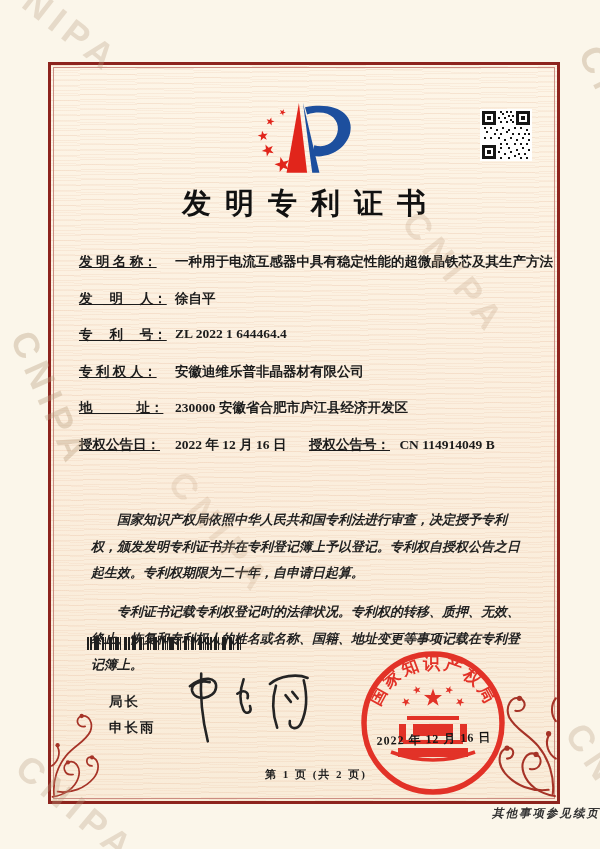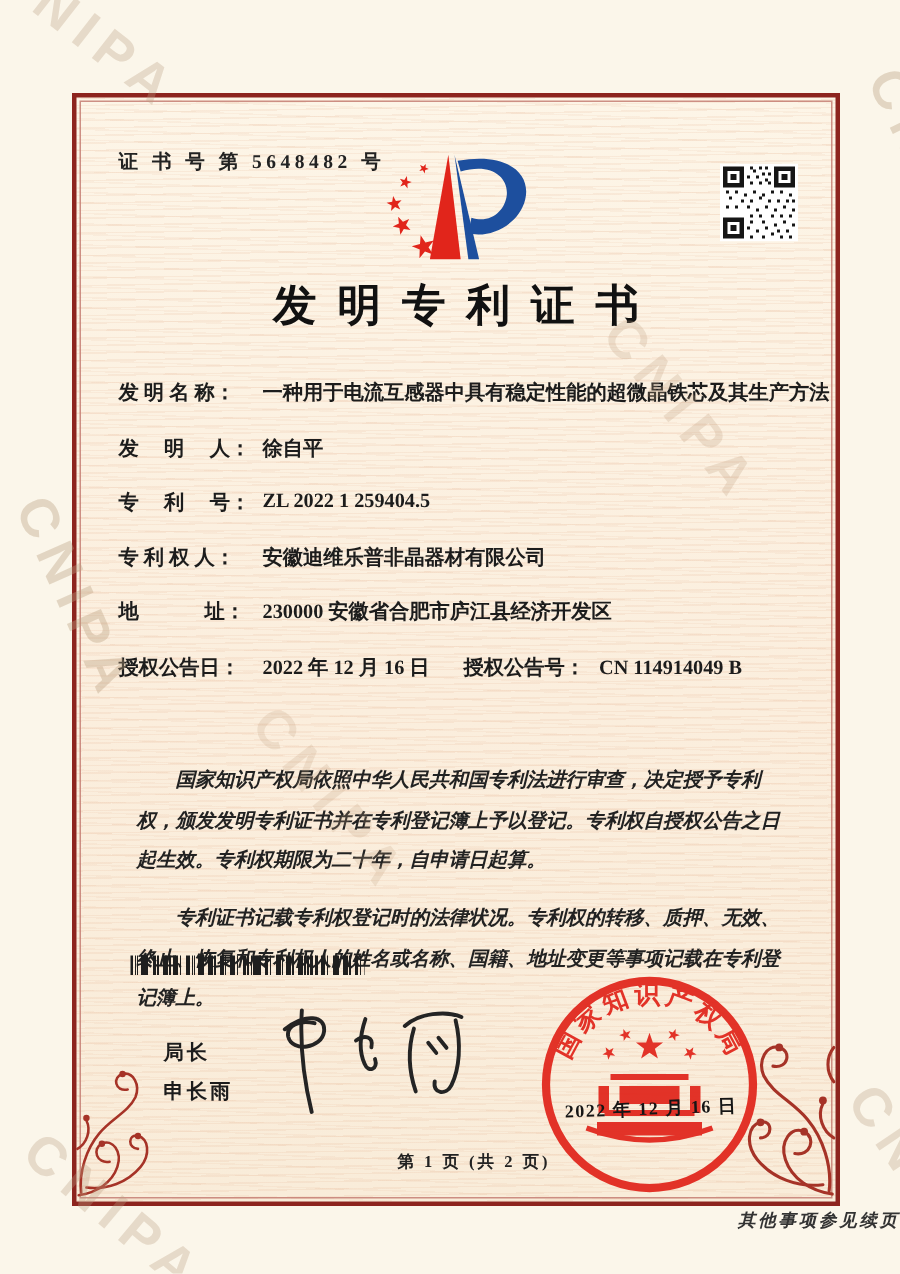--- a/index.html
+++ b/index.html
@@ -21,21 +21,21 @@
   .cert-no{position:absolute;left:76px;top:96px;font-size:13px;font-weight:700;
            letter-spacing:3px;color:#222;}
   .logo{position:absolute;left:230px;top:96px;width:140px;height:80px;}
   .qr{position:absolute;left:477px;top:106px;width:52px;height:52px;}
   .title{position:absolute;left:0;right:0;top:181px;margin:0;text-align:center;
          font-size:29px;font-weight:700;letter-spacing:14px;text-indent:14px;color:#111;}
 
   
   .fields{position:absolute;left:76px;top:250px;width:452px;font-size:13.5px;font-weight:700;}
   .frow{position:relative;height:21px;margin-bottom:15.5px;white-space:nowrap;}
-  .flabel{display:inline-block;color:#1c1c1c;}
+  .flabel{display:inline-block;color:#1c1c1c;text-decoration:underline;}
   .fvalue{position:absolute;left:96px;top:0;color:#1c1c1c;}
   .fgroup2{position:absolute;left:230px;top:0;}
   .fgroup2 .fvalue2{margin-left:6px;}
 
   
   .legal{position:absolute;left:76px;top:492px;width:454px;font-size:13px;line-height:2.05;
          font-style:italic;color:#222;font-weight:600;}
   .legal p{margin:12px;text-indent:2em;}
 
   
@@ -107,21 +107,20 @@
         <path d="M97,34 C92,28 92,18 97,12"></path>
       </g>
       <g fill="#a63327">
         <circle cx="78" cy="66" r="2.5"></circle>
           <circle cx="62" cy="12" r="2.5"></circle>
         <circle cx="50" cy="60" r="2.5"></circle>
           <circle cx="90" cy="46" r="2.5"></circle>
       </g>
     </svg>
 
-    <div class="cert-no" style="left:28px;top:34px">证 书 号 第 5648482 号</div>
 
     <svg class="logo" style="left:182px;top:34px" viewBox="0 0 136 78">
       <defs>
         <path id="star" d="M0,-10 L2.35,-3.24 L9.51,-3.09 L3.80,1.24 L5.88,8.09 L0,4 L-5.88,8.09 L-3.80,1.24 L-9.51,-3.09 L-2.35,-3.24 Z"></path>
       </defs>
       <polygon points="64,4 72,72 52,72" fill="#e1251b"></polygon>
       <polygon points="68,4 84,72 77,72" fill="#1d4f9e"></polygon>
       <path d="M70,8 C102,2 118,16 114,33 C110,50 90,59 77,55 L79,45 C92,49 101,40 102,30 C103,18 91,9 72,15 Z" fill="#1d4f9e"></path>
       <g fill="#e1251b">
         <use href="#star" transform="translate(48,64) scale(0.78) rotate(-15)"></use>
@@ -167,21 +166,21 @@
       <div class="frow">
         <span class="flabel">发 明 名 称：</span>
         <span class="fvalue">一种用于电流互感器中具有稳定性能的超微晶铁芯及其生产方法</span>
       </div>
       <div class="frow">
         <span class="flabel">发　 明 　人：</span>
         <span class="fvalue">徐自平</span>
       </div>
       <div class="frow">
         <span class="flabel">专 　利 　号：</span>
-        <span class="fvalue">ZL 2022 1 259404.5</span>
+        <span class="fvalue">ZL 2022 1 644464.4</span>
       </div>
       <div class="frow">
         <span class="flabel">专 利 权 人：</span>
         <span class="fvalue">安徽迪维乐普非晶器材有限公司</span>
       </div>
       <div class="frow">
         <span class="flabel">地 　　　址：</span>
         <span class="fvalue">230000 安徽省合肥市庐江县经济开发区</span>
       </div>
       <div class="frow">

